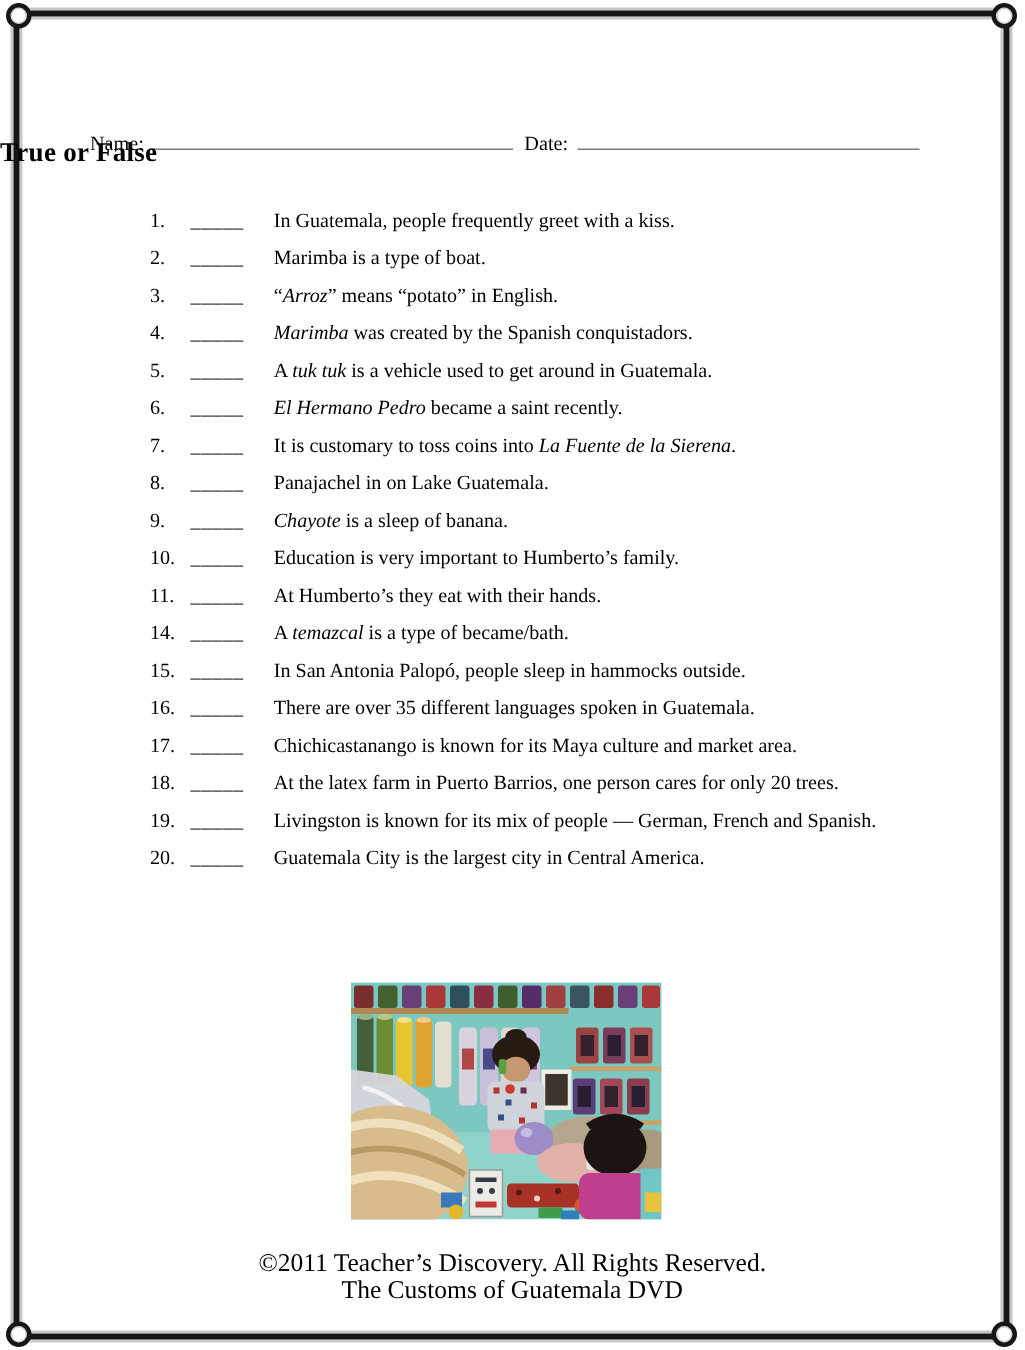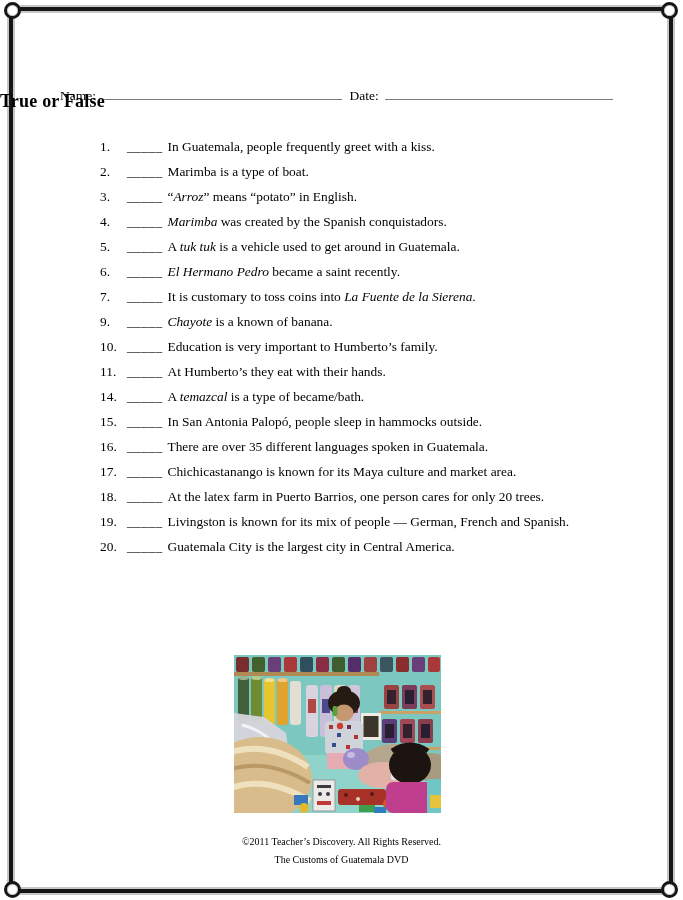--- a/index.html
+++ b/index.html
@@ -40,30 +40,30 @@
     font-size:18px;font-weight:bold;letter-spacing:.2px;
   }
 
   ol.questions{
     position:absolute;left:100px;top:134px;margin:0;padding:0;list-style:none;
     font-size:13.4px;
   }
   ol.questions li{height:25px;line-height:25px;white-space:nowrap;}
   .q-num{display:inline-block;width:27px;}
   .q-blank{letter-spacing:.4px;}
-  .q-text{margin-left:5px;}
+  .q-text{margin-left:20px;}
   .q-text em{font-style:italic;}
 
   .photo{
     position:absolute;left:234px;top:655px;width:207px;height:158px;display:block;
   }
 
   .footer{
     position:absolute;top:833px;left:0;width:100%;
-    text-align:center;font-size:10px;line-height:18px;
+    text-align:center;font-size:17px;line-height:18px;
   }
 </style>
 </head>
 <body>
 
 <div class="page">
 
   <div class="frame">
     <div class="loop tl"></div>
     <div class="loop tr"></div>
@@ -81,21 +81,22 @@
   <div class="title">True or False</div>
 
   <ol class="questions">
       <li><span class="q-num">1.</span><span class="q-blank">_____</span><span class="q-text"><span>In Guatemala, people frequently greet with a kiss.</span></span></li>
       <li><span class="q-num">2.</span><span class="q-blank">_____</span><span class="q-text"><span>Marimba is a type of boat.</span></span></li>
       <li><span class="q-num">3.</span><span class="q-blank">_____</span><span class="q-text"><span>“</span><em>Arroz</em><span>” means “potato” in English.</span></span></li>
       <li><span class="q-num">4.</span><span class="q-blank">_____</span><span class="q-text"><em>Marimba</em><span> was created by the Spanish conquistadors.</span></span></li>
       <li><span class="q-num">5.</span><span class="q-blank">_____</span><span class="q-text"><span>A </span><em>tuk tuk</em><span> is a vehicle used to get around in Guatemala.</span></span></li>
       <li><span class="q-num">6.</span><span class="q-blank">_____</span><span class="q-text"><em>El Hermano Pedro</em><span> became a saint recently.</span></span></li>
       <li><span class="q-num">7.</span><span class="q-blank">_____</span><span class="q-text"><span>It is customary to toss coins into </span><em>La Fuente de la Sierena</em><span>.</span></span></li>
-      <li><span class="q-num">9.</span><span class="q-blank">_____</span><span class="q-text"><em>Chayote</em><span> is a known of banana.</span></span></li>
+      <li><span class="q-num">8.</span><span class="q-blank">_____</span><span class="q-text"><span>Panajachel in on Lake Guatemala.</span></span></li>
+      <li><span class="q-num">9.</span><span class="q-blank">_____</span><span class="q-text"><em>Chayote</em><span> is a sleep of banana.</span></span></li>
       <li><span class="q-num">10.</span><span class="q-blank">_____</span><span class="q-text"><span>Education is very important to Humberto’s family.</span></span></li>
       <li><span class="q-num">11.</span><span class="q-blank">_____</span><span class="q-text"><span>At Humberto’s they eat with their hands.</span></span></li>
       <li><span class="q-num">14.</span><span class="q-blank">_____</span><span class="q-text"><span>A </span><em>temazcal</em><span> is a type of became/bath.</span></span></li>
       <li><span class="q-num">15.</span><span class="q-blank">_____</span><span class="q-text"><span>In San Antonia Palopó, people sleep in hammocks outside.</span></span></li>
       <li><span class="q-num">16.</span><span class="q-blank">_____</span><span class="q-text"><span>There are over 35 different languages spoken in Guatemala.</span></span></li>
       <li><span class="q-num">17.</span><span class="q-blank">_____</span><span class="q-text"><span>Chichicastanango is known for its Maya culture and market area.</span></span></li>
       <li><span class="q-num">18.</span><span class="q-blank">_____</span><span class="q-text"><span>At the latex farm in Puerto Barrios, one person cares for only 20 trees.</span></span></li>
       <li><span class="q-num">19.</span><span class="q-blank">_____</span><span class="q-text"><span>Livingston is known for its mix of people — German, French and Spanish.</span></span></li>
       <li><span class="q-num">20.</span><span class="q-blank">_____</span><span class="q-text"><span>Guatemala City is the largest city in Central America.</span></span></li>
     </ol>

